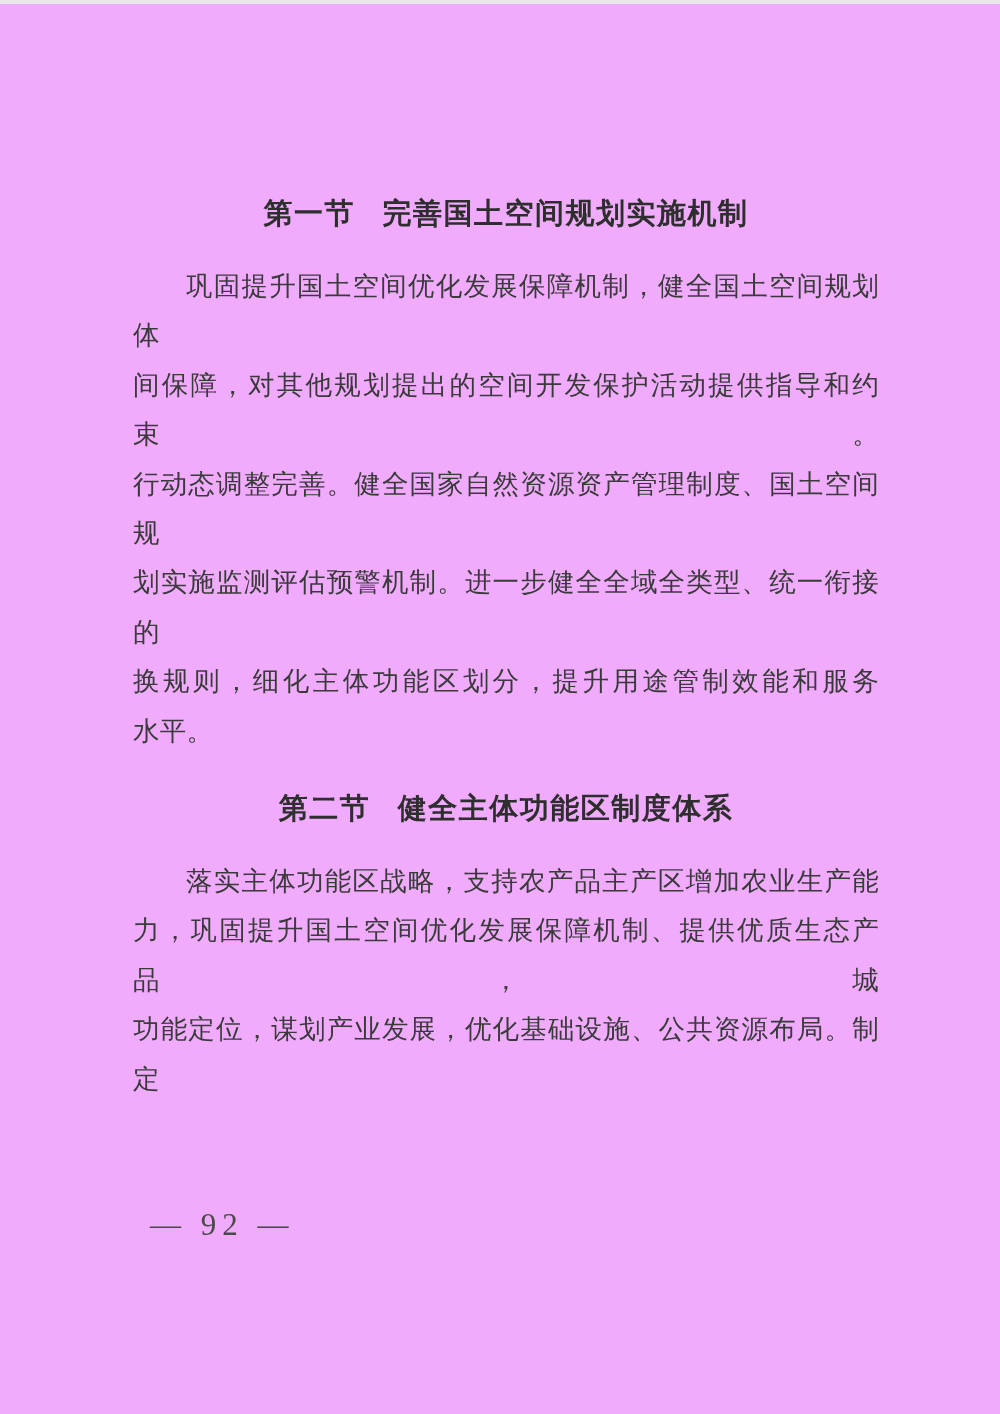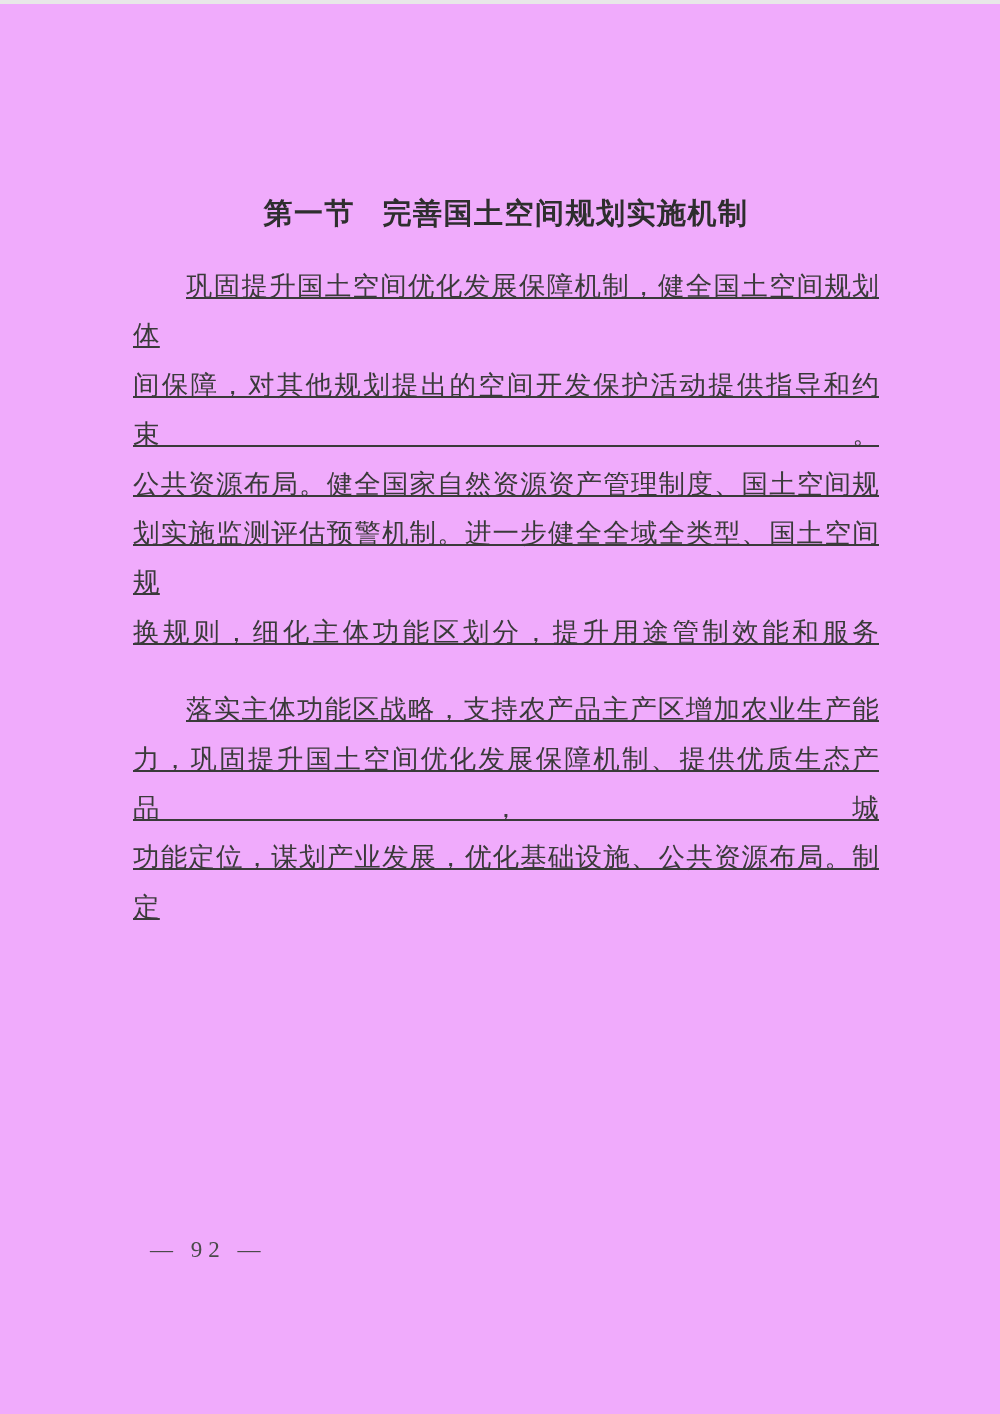--- a/index.html
+++ b/index.html
@@ -46,54 +46,57 @@
     line-height: 49.4px;
     text-align: justify;
     text-justify: inter-character;
     letter-spacing: 0.3px;
     white-space: nowrap;
   }
   .para .line.fill {
     text-align-last: justify;
     white-space: normal;
     word-break: break-all;
-    text-decoration: underline;
   }
   .para .line:first-child {
     text-indent: 2em;
   }
   .page-footer {
     position: absolute;
     left: 150px;
-    top: 1233px;
-    font-size: 23px;
+    top: 1203px;
+    font-size: 31px;
     letter-spacing: 6px;
     color: #4a4a4a;
   }
 </style>
 </head>
 <body>
 
 <div class="page">
   <main class="content">
 
     <section class="sec-1">
       <h2 class="heading">
         <span class="heading-label">第一节</span><span>完善国土空间规划实施机制</span>
       </h2>
       <div class="para">
           <div class="line fill">巩固提升国土空间优化发展保障机制，健全国土空间规划体</div>
           <div class="line fill">间保障，对其他规划提出的空间开发保护活动提供指导和约束。</div>
-          <div class="line fill">公共资源布局。健全国家自然资源资产管理制度、国土空间规</div>
-          <div class="line fill">划实施监测评估预警机制。进一步健全全域全类型、国土空间规</div>
+          <div class="line fill">行动态调整完善。健全国家自然资源资产管理制度、国土空间规</div>
+          <div class="line fill">划实施监测评估预警机制。进一步健全全域全类型、统一衔接的</div>
           <div class="line fill">换规则，细化主体功能区划分，提升用途管制效能和服务</div>
+          <div class="line">水平。</div>
         </div>
     </section>
 
     <section class="sec-2">
+      <h2 class="heading">
+        <span class="heading-label">第二节</span><span>健全主体功能区制度体系</span>
+      </h2>
       <div class="para">
           <div class="line fill">落实主体功能区战略，支持农产品主产区增加农业生产能</div>
           <div class="line fill">力，巩固提升国土空间优化发展保障机制、提供优质生态产品，城</div>
           <div class="line fill">功能定位，谋划产业发展，优化基础设施、公共资源布局。制定</div>
         </div>
     </section>
 
   </main>
 
   <footer class="page-footer">

